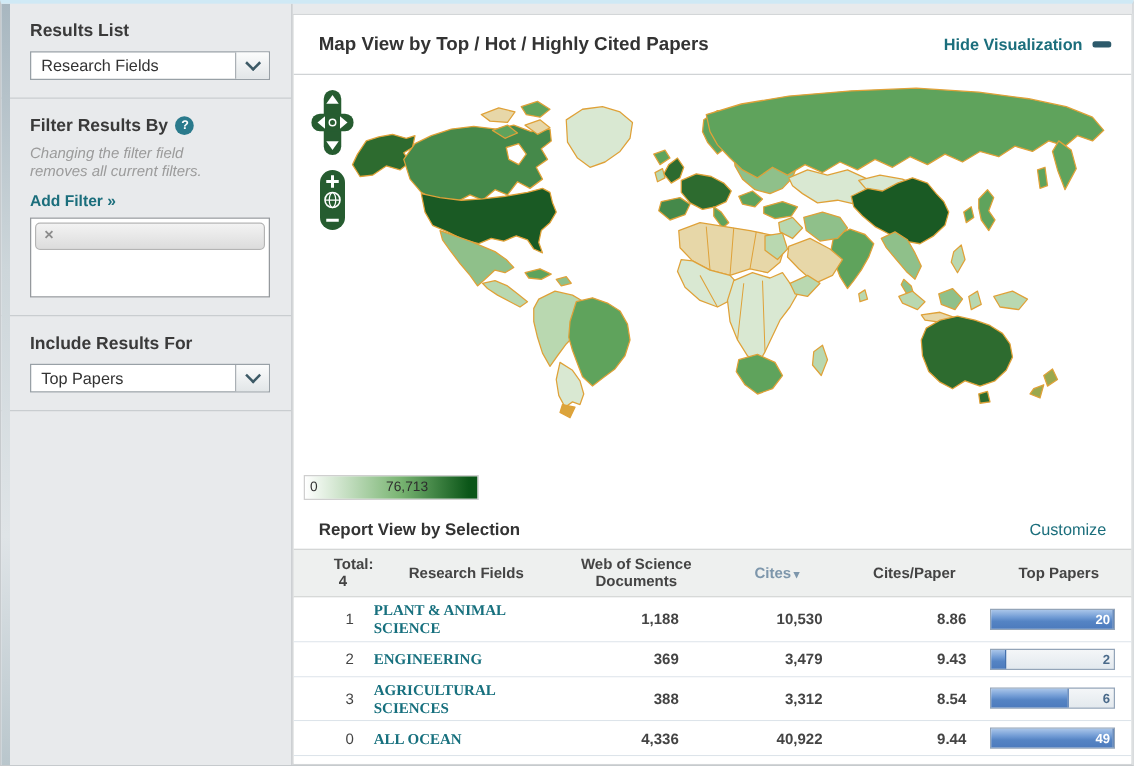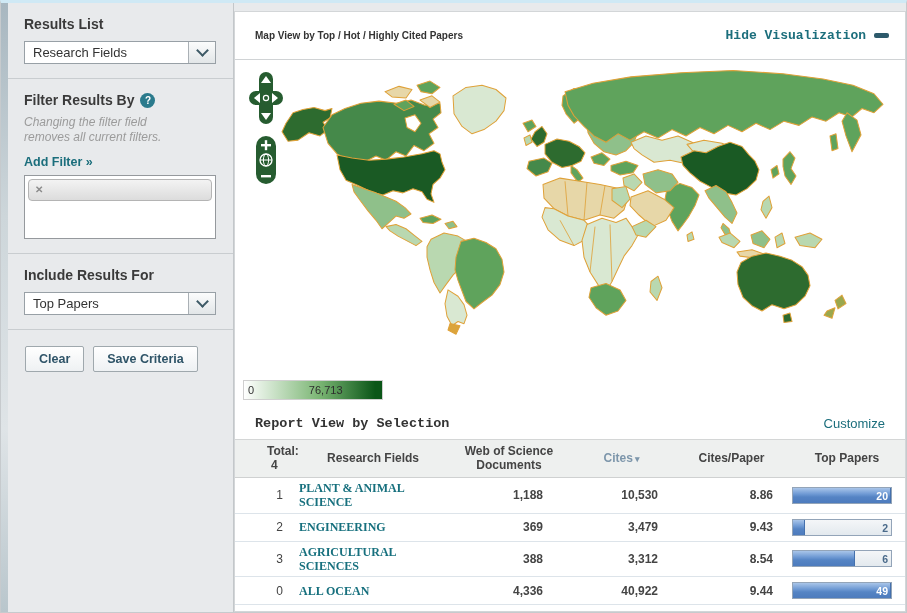--- a/index.html
+++ b/index.html
@@ -68,44 +68,44 @@
     border:1px solid #9fa8ad; border-radius:2px;
     padding:5px 13px; cursor:pointer;
   }
   
   .main { flex:1; padding:8px 3px 0 0; display:flex; }
   .main-inner { flex:1; background:#fff; border:1px solid #d3d6d8; display:flex; flex-direction:column; }
   .panel-header {
     height:48px; flex:0 0 48px; display:flex; align-items:center;
     padding:0 16px 0 20px; border-bottom:1px solid #d0d3d5; background:#fff;
   }
-  .panel-header h2 { font-size:10px; font-weight:bold; color:#333; }
+  .panel-header h2 { font-size:15px; font-weight:bold; color:#333; }
   .spacer { flex:1; }
   .teal-link { font-size:13px; color:#1b6e7c; text-decoration:none; cursor:pointer; }
-  .teal-link.bold { font-weight:bold;font-family:Liberation Mono, monospace; }
+  .teal-link.bold { font-weight:bold; }
   .minus-bar { width:15px; height:5px; background:#2d5a6b; border-radius:2px; margin-left:8px; cursor:pointer;}
   
   .map-area { height:348px; flex:0 0 348px; position:relative; background:#fff; overflow:hidden; }
   #world { display:block; }
   #world path { stroke:#dfa138; stroke-width:1; stroke-linejoin:round; }
   #world path.bline { fill:none; stroke-width:0.8; }
   .pan-ctl { position:absolute; left:14px; top:12px; }
   .zoom-ctl { position:absolute; left:21px; top:76px; }
   .scale-bar {
     position:absolute; left:8px; bottom:8px; width:140px; height:20px;
     border:1px solid #cfcfcf;
   }
   .scale-bar .min { position:absolute; left:4px; top:3px; font-size:11px; color:#333; }
   .scale-bar .max { position:absolute; left:47%; top:3px; font-size:11px; color:#2e2e2e; }
   
   .report-header {
     height:31px; flex:0 0 31px; display:flex; align-items:center;
     padding:0 20px; background:#fff;
   }
-  .report-header h2 { font-size:13.5px; font-weight:bold; color:#333;font-family:Liberation Mono, monospace; }
+  .report-header h2 { font-size:13.5px; font-weight:bold; color:#333; }
   
   .grid-row {
     display:grid;
     grid-template-columns:62px 152px 120px 105px 115px 1fr;
     align-items:center;
   }
   .thead {
     background:#eef0ef;
     border-top:1px solid #d4d6d6; border-bottom:1px solid #cfd1d1;
     min-height:38px; font-size:12px; font-weight:bold; color:#444;
@@ -170,24 +170,20 @@
     </div>
 
     <div class="side-section">
       <div class="side-h">Include Results For</div>
       <div class="select">
         <span class="sel-label">Top Papers</span>
         <span class="chev"></span>
       </div>
     </div>
 
-    <div class="btn-row">
-      <button class="btn">Clear</button>
-      <button class="btn">Save Criteria</button>
-    </div>
   </aside>
 
   <main class="main">
     <div class="main-inner">
 
       <header class="panel-header">
         <h2>Map View by Top / Hot / Highly Cited Papers</h2>
         <span class="spacer"></span>
         <a class="teal-link bold">Hide Visualization</a>
         <span class="minus-bar"></span>

